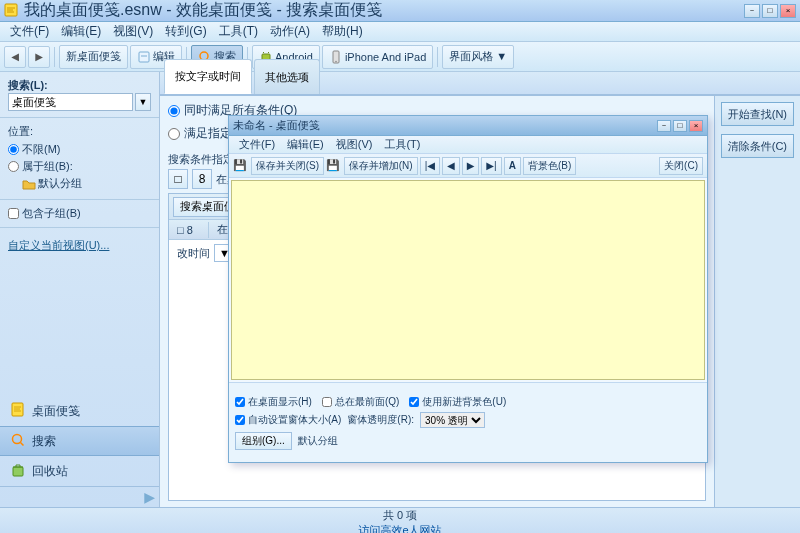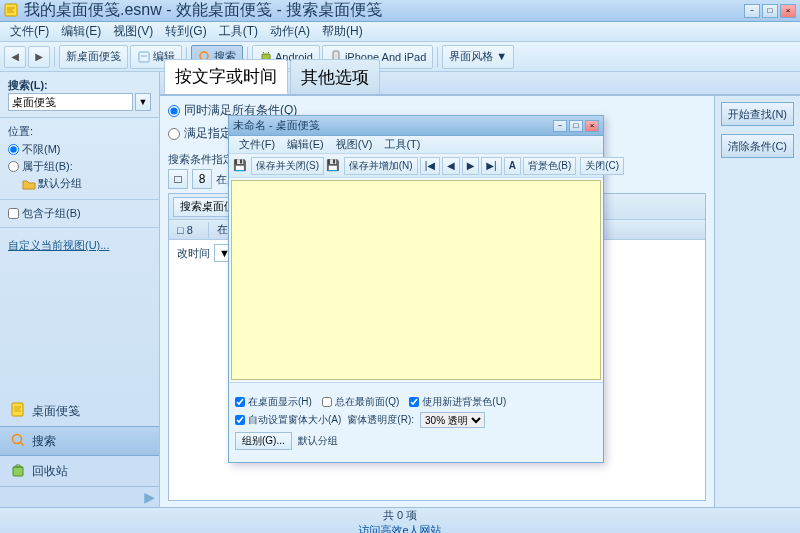--- a/index.html
+++ b/index.html
@@ -93,21 +93,21 @@
       gap: 6px;
       cursor: pointer;
       font-size: 12px;
       color: #1a3a5c;
     }
     .sidebar-nav-item.active { background: linear-gradient(to bottom, #b8d4f0, #a0c4e8); border-top: 1px solid #80acd4; border-bottom: 1px solid #80acd4; }
 
     
     .right-panel { flex: 1; display: flex; flex-direction: column; background: #e8f4fd; }
     .tab-bar { background: linear-gradient(to bottom, #d8eaf8, #c8def5); height: 24px; display: flex; align-items: flex-end; padding: 0 4px; border-bottom: 2px solid #a0c0e0; }
-    .tab { height: 35px; padding: 0 10px; border: 1px solid #b0cce4; background: linear-gradient(to bottom, #deeef8, #c8def0); font-size: 17px; display: flex; align-items: center; cursor: pointer; border-bottom: none; margin-right: 2px; border-radius: 3px 3px 0 0; }
+    .tab { height: 35px; padding: 0 10px; border: 1px solid #b0cce4; background: linear-gradient(to bottom, #deeef8, #c8def0); font-size: 11px; display: flex; align-items: center; cursor: pointer; border-bottom: none; margin-right: 2px; border-radius: 3px 3px 0 0; }
     .tab.active { background: white; border-bottom: 1px solid white; z-index: 1; }
     .radio-option { display: flex; align-items: center; gap: 4px; margin-bottom: 6px; }
     .radio-option input { width: 12px; height: 12px; }
     .radio-option label { font-size: 12px; color: #1a3a5c; }
     .results-toolbar { height: 26px; background: linear-gradient(to bottom, #e0eff8, #d0e4f4); border-bottom: 1px solid #b0cce4; display: flex; align-items: center; padding: 0 4px; gap: 4px; }
     .results-col-header { height: 20px; background: linear-gradient(to bottom, #ddeef8, #ccddf0); border-bottom: 1px solid #b0cce4; display: flex; align-items: center; }
     .col-header { padding: 2px 8px; border-right: 1px solid #b0cce4; font-size: 11px; color: #1a3a5c; }
     .date-filter { display: flex; align-items: center; gap: 4px; padding: 4px 8px; }
     .date-select { height: 18px; font-size: 11px; border: 1px solid #a0c0e0; background: white; }
     .results-btn { height: 20px; padding: 1px 6px; border: 1px solid #a0c0e0; background: linear-gradient(to bottom, #f0f8ff, #d8ecf8); font-size: 11px; cursor: pointer; }
@@ -120,21 +120,21 @@
     .status-bar { height: 26px; background: linear-gradient(to bottom, #d8eaf8, #c8def5); border-top: 1px solid #a0c0e0; display: flex; align-items: center; padding: 0 8px; justify-content: space-between; flex-direction: column; }
     .status-text { font-size: 11px; color: #1a3a5c; }
     .status-link { font-size: 11px; color: #0050a0; cursor: pointer; }
 
     
     .dialog-overlay { position: fixed; top: 0; left: 0; width: 800px; height: 533px; pointer-events: none; z-index: 100; }
     .dialog {
       position: absolute;
       top: 115px;
       left: 228px;
-      width: 376px;
+      width: 480px;
       background: #f0f8ff;
       border: 1px solid #7aadd4;
       box-shadow: 3px 3px 8px rgba(0,0,80,0.2);
       pointer-events: all;
     }
     .dialog-titlebar {
       background: linear-gradient(to bottom, #b8d4f0, #8ab8e0);
       height: 20px;
       display: flex;
       align-items: center;

